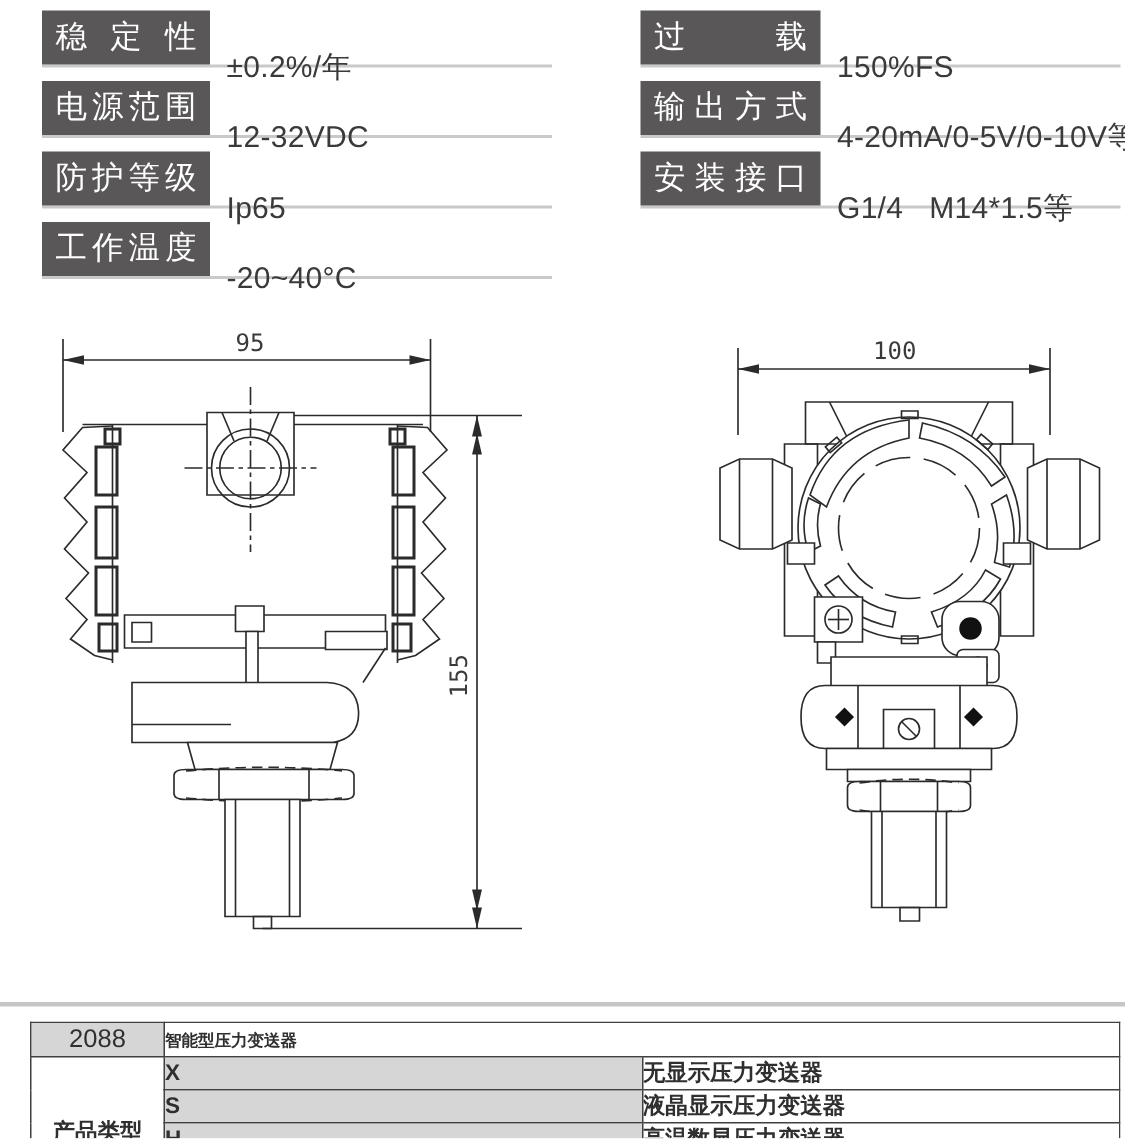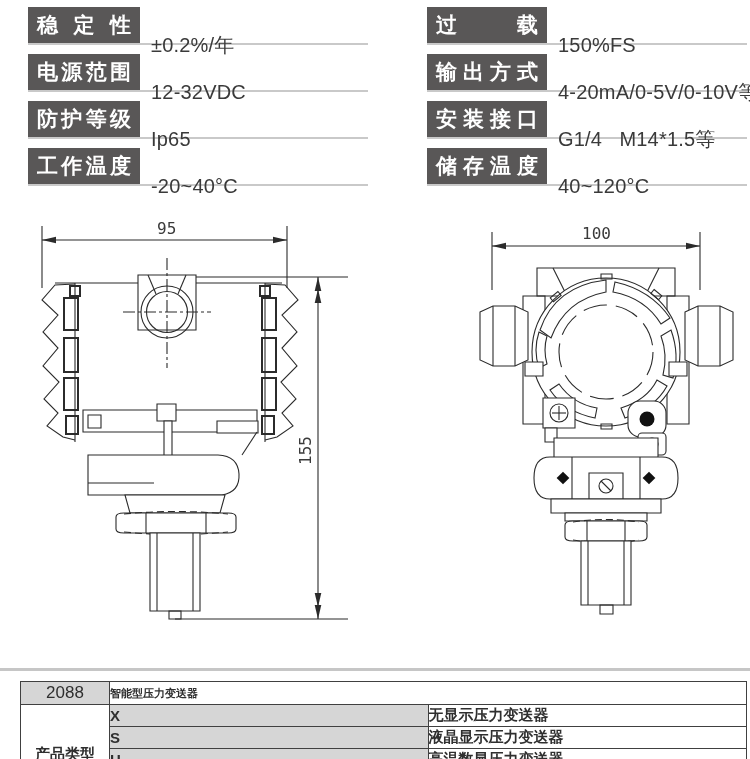--- a/index.html
+++ b/index.html
@@ -2,21 +2,21 @@
 <html><head>
 <meta charset="utf-8">
 <style>
   html,body{margin:0;padding:0;background:#ffffff;}
   #app{position:relative;width:750px;height:759px;overflow:hidden;background:#ffffff;
        font-family:"Liberation Sans","DejaVu Sans",sans-serif;color:#3a3a3a;}
 
   
   .spec-row{position:absolute;height:36px;border-bottom:2px solid #c9c9c9;
             display:flex;align-items:stretch;}
-  .spec-label{background:#595757;color:#fff;font-weight:bold;font-size:21px;
+  .spec-label{background:#595757;color:#fff;font-weight:normal;font-size:21px;
               line-height:36px;padding:0 9px;box-sizing:border-box;
               text-align:justify;text-align-last:justify;flex:0 0 auto;}
   .spec-row.col-l .spec-label{width:112px;}
   .spec-row.col-r .spec-label{width:120px;}
   .spec-value{font-size:20px;line-height:36px;margin-left:11px;color:#3a3a3a;
               white-space:pre;letter-spacing:0.2px;margin-top:20px;}
 
   
   .drawing{position:absolute;}
   .drawing *{vector-effect:non-scaling-stroke;}
@@ -66,24 +66,20 @@
     <div class="spec-label">过载</div>
     <div class="spec-value">150%FS</div>
   </div>
   <div class="spec-row col-r" style="left:427px;top:54px;width:320px">
     <div class="spec-label">输出方式</div>
     <div class="spec-value">4-20mA/0-5V/0-10V等</div>
   </div>
   <div class="spec-row col-r" style="left:427px;top:101px;width:320px">
     <div class="spec-label">安装接口</div>
     <div class="spec-value">G1/4   M14*1.5等</div>
-  </div>
-  <div class="spec-row col-r" style="left:427px;top:148px;width:320px">
-    <div class="spec-label">储存温度</div>
-    <div class="spec-value">40~120°C</div>
   </div>
 
   <svg class="drawing" style="left:20px;top:212px" width="330" height="445" viewBox="0 0 330 445">
     <g stroke="#2b2b2b" stroke-width="1.1" fill="none">
 
       <g>
         <line x1="22" y1="14" x2="22" y2="76"></line>
         <line x1="267" y1="14" x2="267" y2="76"></line>
         <line x1="22" y1="28" x2="267" y2="28"></line>
         <polygon points="22,28 36,24.8 36,31.2" fill="#2b2b2b" stroke="none"></polygon>

